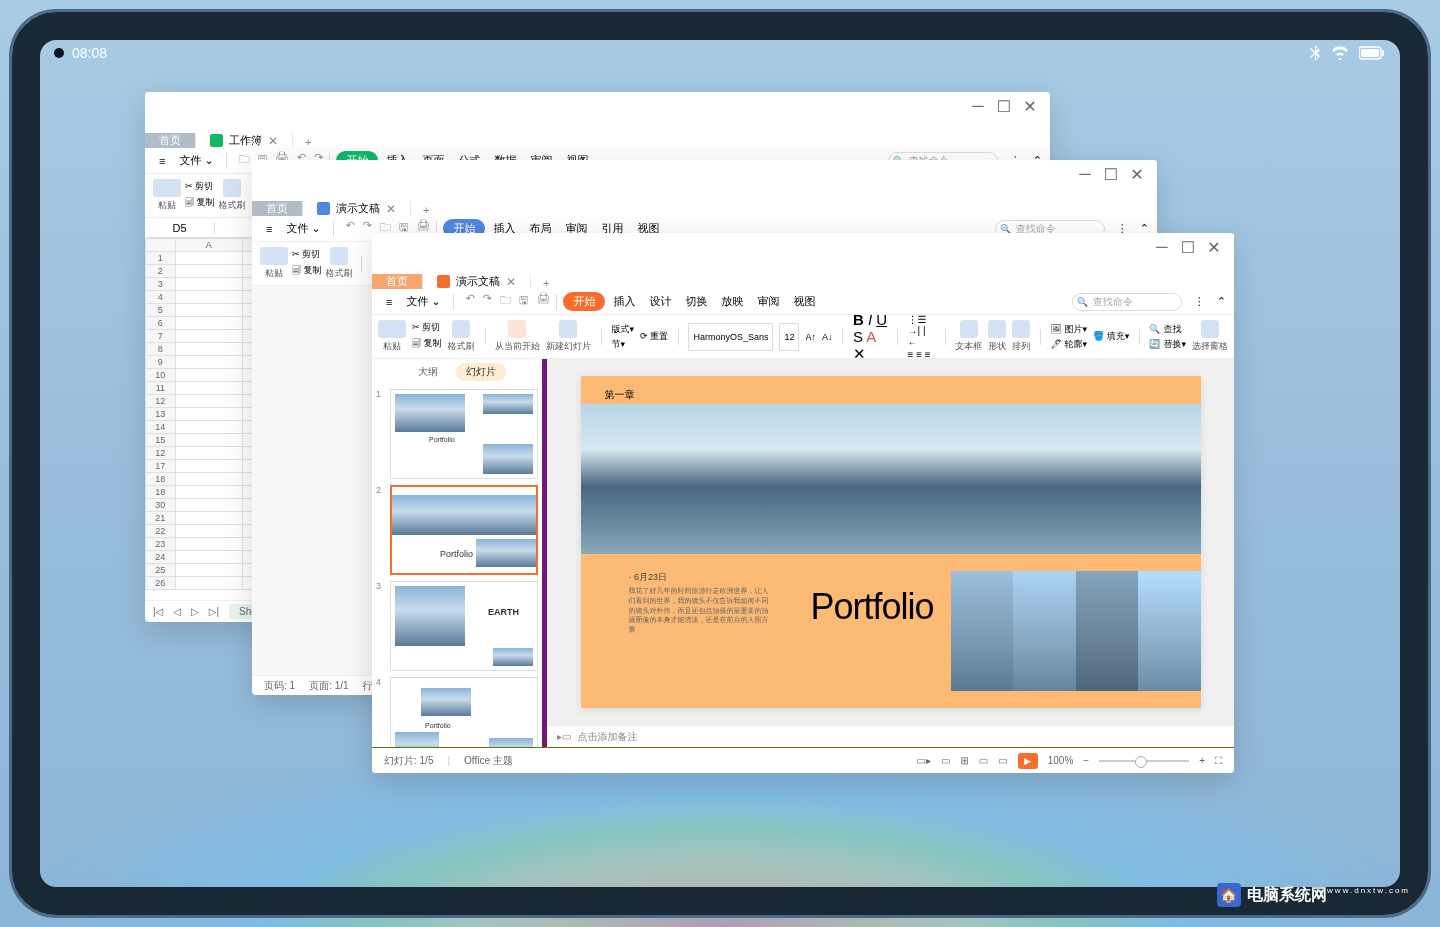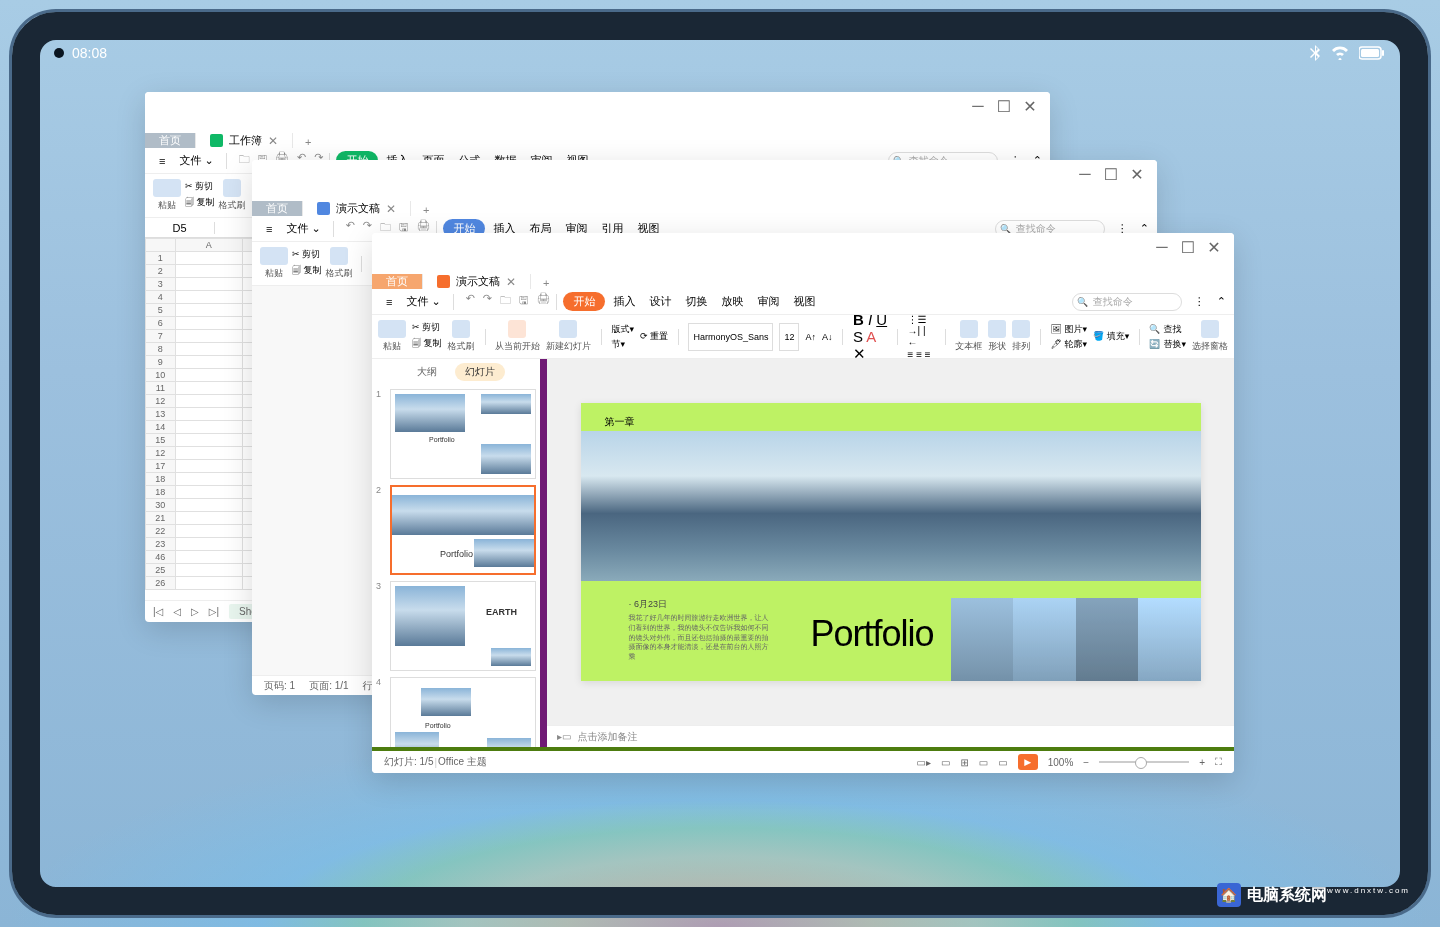--- a/index.html
+++ b/index.html
@@ -55,43 +55,43 @@
 .sheet-footer{height:22px;display:flex;align-items:center;font-size:10px;padding:0 8px;gap:10px;border-top:1px solid #eee;color:#666}
 
 
 .win-doc{left:252px;top:160px;width:905px;height:535px}
 .doc-footer{height:20px;display:flex;align-items:center;padding:0 12px;font-size:10px;color:#666;gap:14px;border-top:1px solid #eee}
 
 
 .win-ppt{left:372px;top:233px;width:862px;height:540px}
 .ppt-ribbon{height:44px;display:flex;align-items:center;padding:0 6px;font-size:9px;border-bottom:1px solid #eee;gap:6px;overflow:hidden}
 .ppt-body{flex:1;display:flex;overflow:hidden}
-.ppt-outline{width:175px;border-right:7px solid #701a75;display:flex;flex-direction:column}
+.ppt-outline{width:175px;border-right:5px solid #701a75;display:flex;flex-direction:column}
 .outline-tabs{height:26px;display:flex;align-items:center;justify-content:center;gap:8px;font-size:10px}
 .otab{padding:2px 10px;cursor:pointer;color:#666}
 .otab.active{background:#fdecd0;border-radius:10px;color:#333}
 .thumbs{flex:1;overflow:auto;padding:4px}
 .thumb-row{display:flex;align-items:flex-start;gap:4px;margin-bottom:6px}
 .thumb-num{font-size:9px;color:#888;width:10px}
 .thumb{flex:1;height:90px;border:1px solid #ddd;background:#fff;position:relative;cursor:pointer}
 .thumb.active{border:2px solid #f66e2d}
 .thumb-img{position:absolute;background:linear-gradient(180deg,#8ab4d8 0%,#c8dcec 40%,#5a7a98 100%)}
 .tlabel{position:absolute;font-size:7px;color:#333}
 .ppt-main{flex:1;display:flex;flex-direction:column;background:#f0f0f0}
 .slide-area{flex:1;display:flex;align-items:center;justify-content:center;padding:12px}
-.slide{width:620px;height:278px;background:#bef264;box-shadow:0 2px 8px rgba(0,0,0,0.1);position:relative;overflow:hidden}
+.slide{width:620px;height:332px;background:#fdba74;box-shadow:0 2px 8px rgba(0,0,0,0.1);position:relative;overflow:hidden}
 .slide-hero{position:absolute;top:28px;left:0;right:0;height:150px;background:linear-gradient(180deg,#b8d4e8 0%,#d8e8f0 30%,#4a6680 55%,#6a8aa0 80%,#8aaaba 100%)}
 .slide-chapter{position:absolute;top:12px;left:24px;font-size:10px;font-weight:500}
 .slide-date{position:absolute;top:195px;left:48px;font-size:9px;color:#444}
 .slide-desc{position:absolute;top:210px;left:48px;font-size:7px;color:#666;width:140px;line-height:1.4}
 .slide-title{position:absolute;top:210px;left:230px;font-size:36px;font-weight:300;letter-spacing:-1px}
 .slide-strip{position:absolute;top:195px;right:0;width:250px;height:120px;display:flex}
 .strip-img{flex:1;background:linear-gradient(180deg,#9cc0de 0%,#7a98b0 60%,#5a7890 100%)}
 .notes-bar{height:22px;display:flex;align-items:center;padding:0 10px;font-size:10px;color:#888;border-top:1px solid #eee;background:#fff;gap:6px}
-.ppt-footer{height:26px;display:flex;align-items:center;padding:0 12px;font-size:10px;color:#666;gap:1px;border-top:4px solid #4d7c0f;background:#fff}
+.ppt-footer{height:26px;display:flex;align-items:center;padding:0 12px;font-size:10px;color:#666;gap:14px;border-top:1px solid #4d7c0f;background:#fff}
 .ppt-footer-right{margin-left:auto;display:flex;align-items:center;gap:10px}
 .play-btn{width:20px;height:16px;background:#f66e2d;border-radius:3px;color:#fff;display:flex;align-items:center;justify-content:center;font-size:9px}
 .zoom-slider{width:90px;height:2px;background:#ccc;position:relative}
 .zoom-slider::after{content:"";position:absolute;left:40%;top:-4px;width:10px;height:10px;background:#fff;border:1px solid #aaa;border-radius:50%}
 .font-combo{border:1px solid #ddd;padding:8px 4px;font-size:9px;border-radius:0}
 .watermark{position:absolute;bottom:20px;right:30px;display:flex;align-items:center;gap:6px;color:#fff}
 .watermark-logo{width:24px;height:24px;background:#3a66d4;border-radius:4px;display:flex;align-items:center;justify-content:center;font-size:14px}
 .watermark-text{display:flex;flex-direction:row;line-height:1}
 .watermark-cn{font-size:16px;font-weight:bold}
 .watermark-en{font-size:8px;letter-spacing:2px}
@@ -561,21 +561,21 @@
               <td></td>
               <td></td>
               <td></td>
               <td></td>
               <td></td>
               <td></td>
               <td></td>
               <td></td>
             </tr>
             <tr>
-              <th class="rowh">46</th>
+              <th class="rowh">24</th>
               <td></td>
               <td></td>
               <td></td>
               <td></td>
               <td></td>
               <td></td>
               <td></td>
               <td></td>
               <td></td>
               <td></td>

